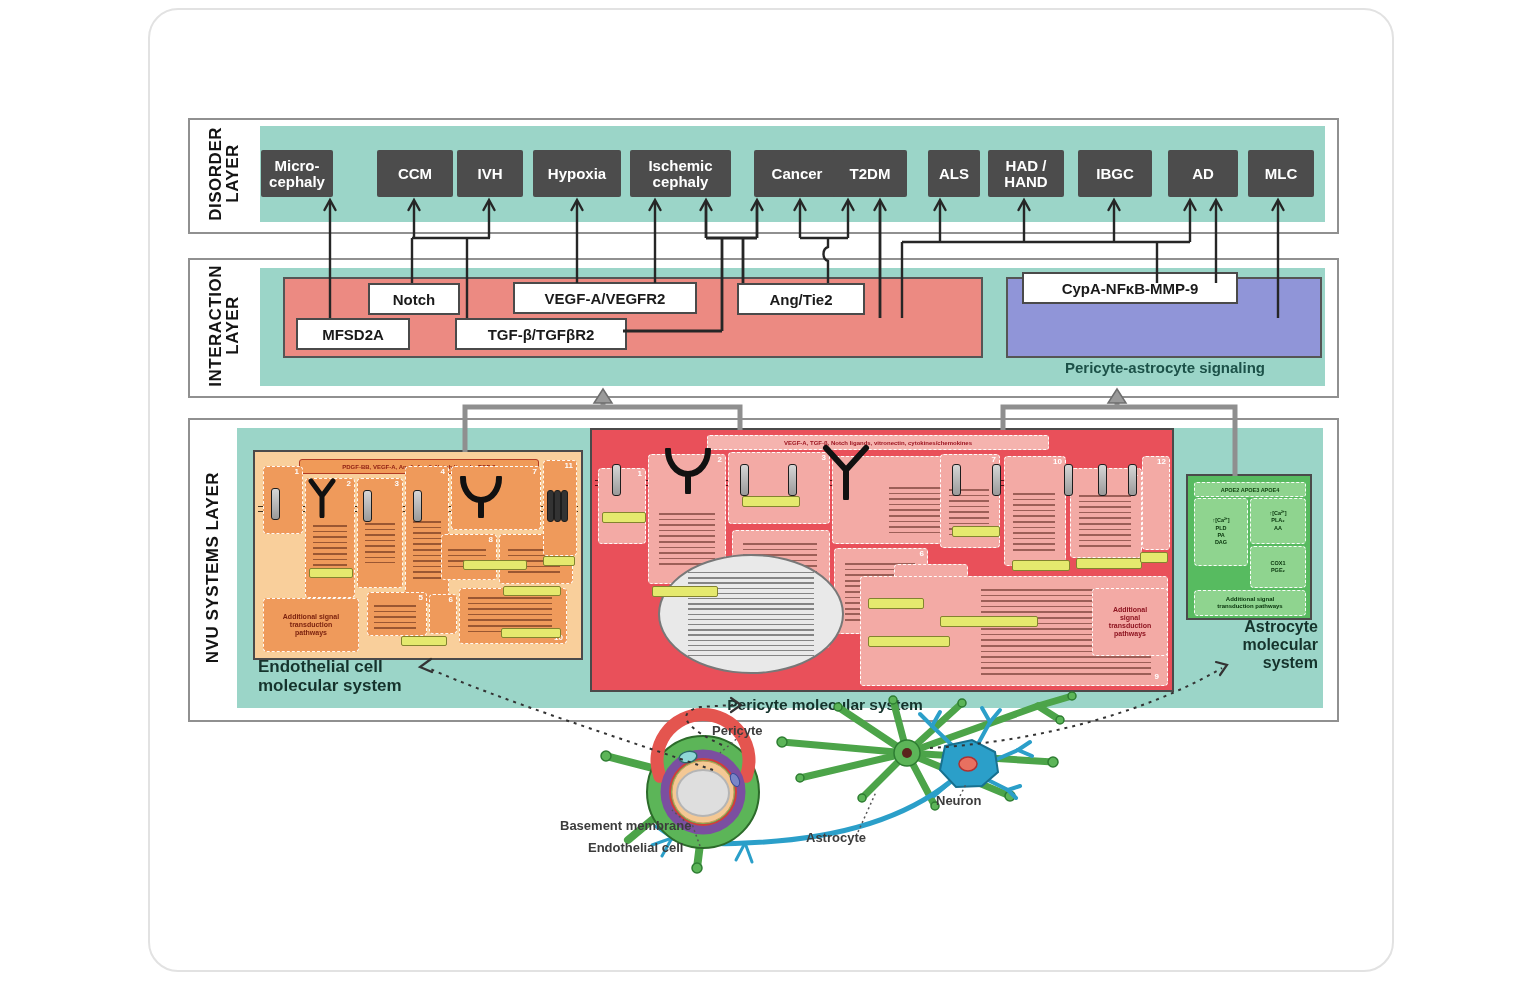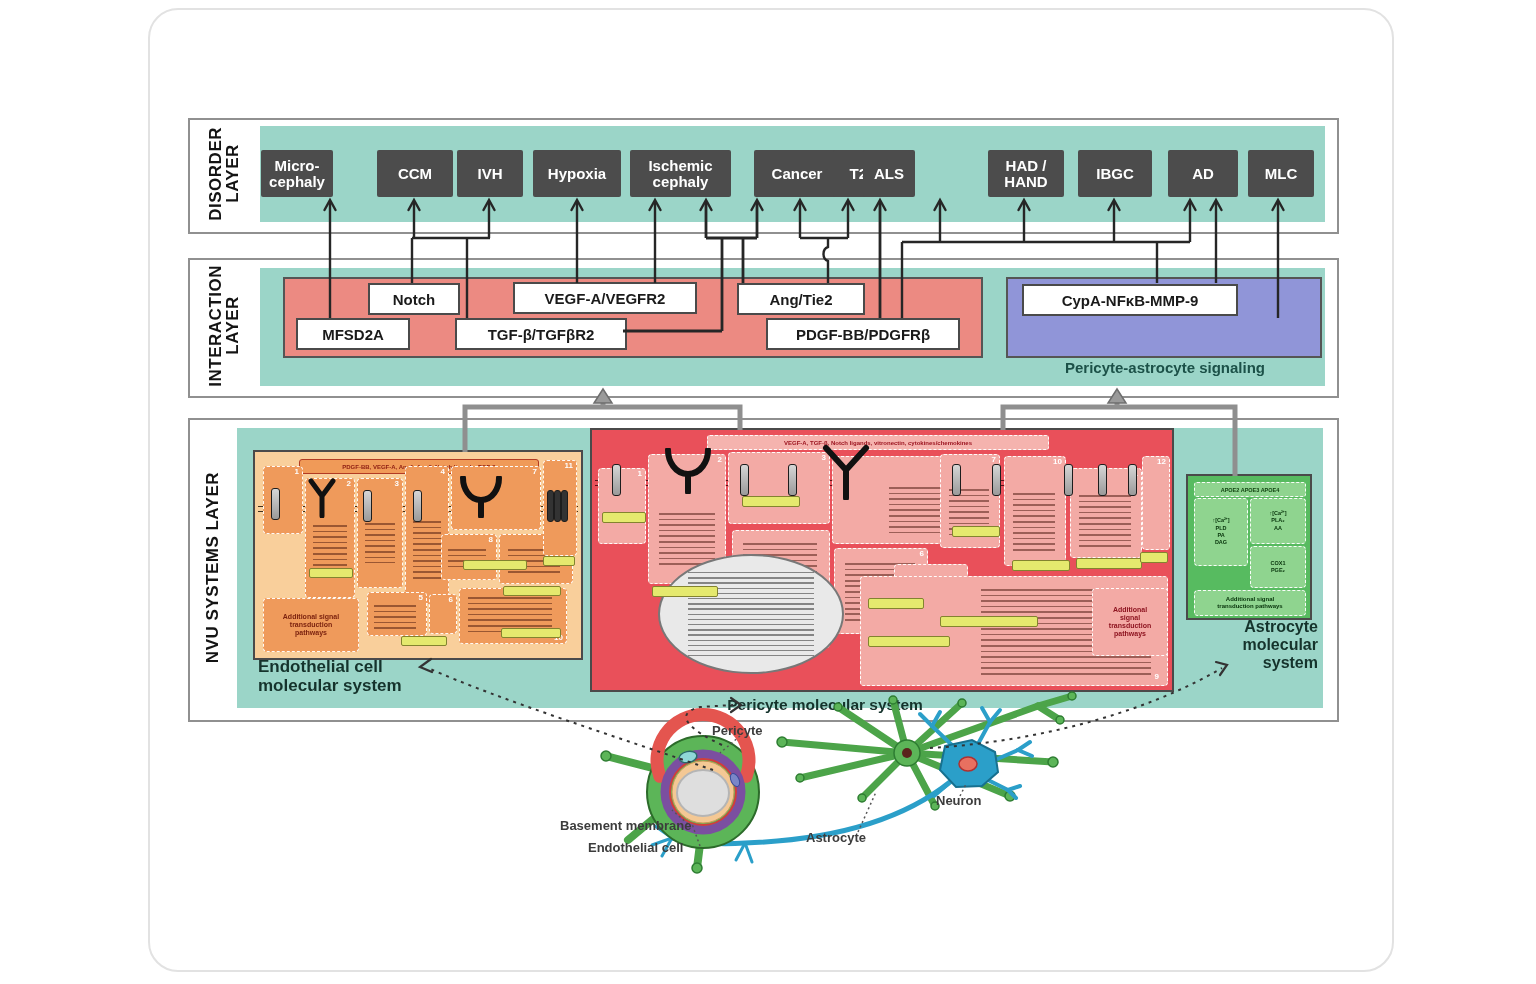--- a/index.html
+++ b/index.html
@@ -76,42 +76,41 @@
   </div>
   <div class="db" style="left:261px;width:72px;">Micro-
 cephaly</div>
   <div class="db" style="left:377px;width:76px;">CCM</div>
   <div class="db" style="left:457px;width:66px;">IVH</div>
   <div class="db" style="left:533px;width:88px;">Hypoxia</div>
   <div class="db" style="left:630px;width:101px;">Ischemic
 cephaly</div>
   <div class="db" style="left:737px;width:86px;margin-left:17px;">Cancer</div>
   <div class="db" style="left:833px;width:74px;">T2DM</div>
-  <div class="db" style="left:863px;width:52px;">ALS</div>
+  <div class="db" style="left:928px;width:52px;">ALS</div>
   <div class="db" style="left:988px;width:76px;">HAD /
 HAND</div>
   <div class="db" style="left:1078px;width:74px;">IBGC</div>
   <div class="db" style="left:1168px;width:70px;">AD</div>
   <div class="db" style="left:1248px;width:66px;">MLC</div>
 
   <div class="outer" style="left:188px;top:258px;width:1147px;height:136px;"></div>
   <div class="teal" style="left:260px;top:268px;width:1065px;height:118px;"></div>
   <div class="rl" style="left:188px;top:258px;width:72px;height:136px;">
     <span style="white-space:pre;text-align:center;line-height:1;">INTERACTION
 LAYER</span>
   </div>
   <div class="pinkp" style="left:283px;top:277px;width:696px;height:77px;"></div>
   <div class="purplep" style="left:1006px;top:277px;width:312px;height:77px;"></div>
   <div class="wb" style="left:368px;top:283px;width:88px;">Notch</div>
   <div class="wb" style="left:513px;top:282px;width:180px;">VEGF-A/VEGFR2</div>
   <div class="wb" style="left:737px;top:283px;width:124px;">Ang/Tie2</div>
   <div class="wb" style="left:296px;top:318px;width:110px;">MFSD2A</div>
   <div class="wb" style="left:455px;top:318px;width:168px;">TGF-β/TGFβR2</div>
-  <div class="wb" style="left:766px;top:318px;width:190px;">PDGF-BB/PDGFRβ</div>
-  <div class="wb" style="left:1022px;top:284px;width:212px;">CypA-NFκB-MMP-9</div>
+  <div class="wb" style="left:1022px;top:272px;width:212px;">CypA-NFκB-MMP-9</div>
   <div class="cap" style="left:1035px;top:359px;width:260px;">Pericyte-astrocyte signaling</div>
 
   <div class="outer" style="left:188px;top:418px;width:1147px;height:300px;"></div>
   <div class="teal" style="left:237px;top:428px;width:1086px;height:280px;"></div>
   <div class="rl" style="left:188px;top:418px;width:49px;height:300px;">
     <span>NVU SYSTEMS LAYER</span>
   </div>
 
   <div class="molp" style="left:253px;top:450px;width:326px;height:206px;background:#f9cf9b;">
     <div class="mem" style="top:54px;"></div>

